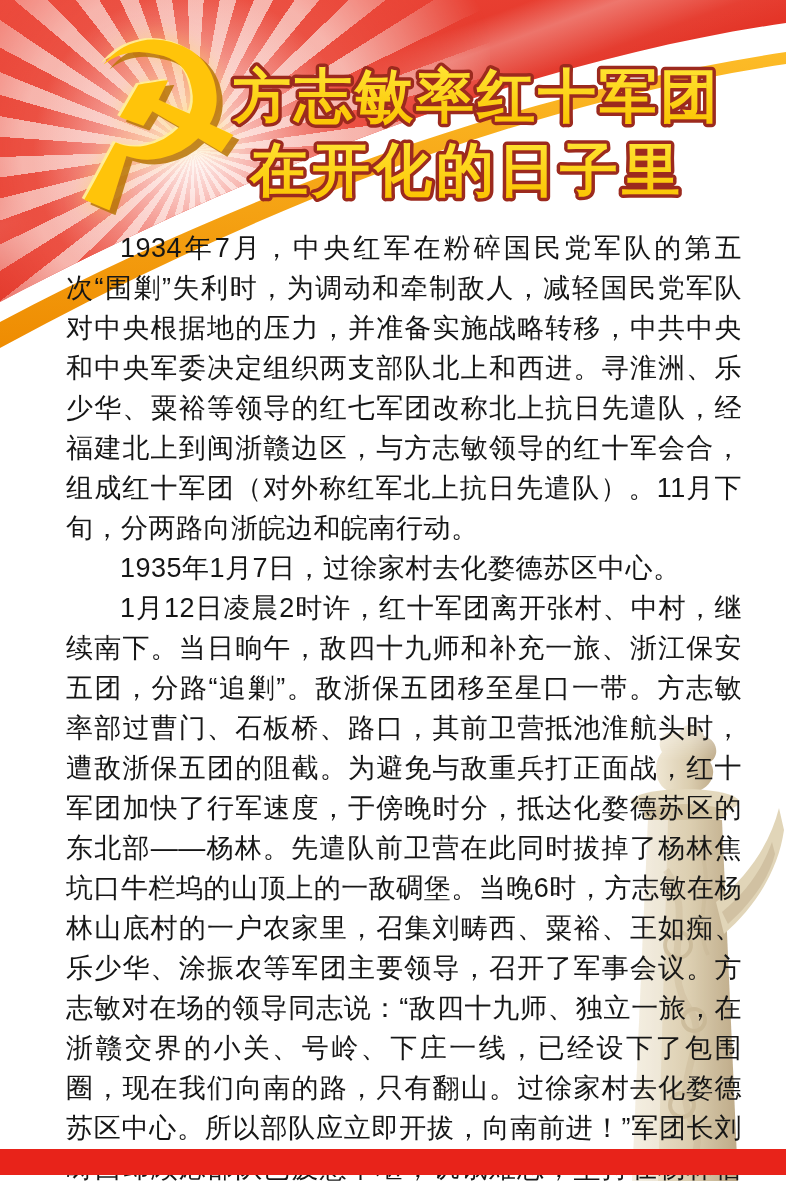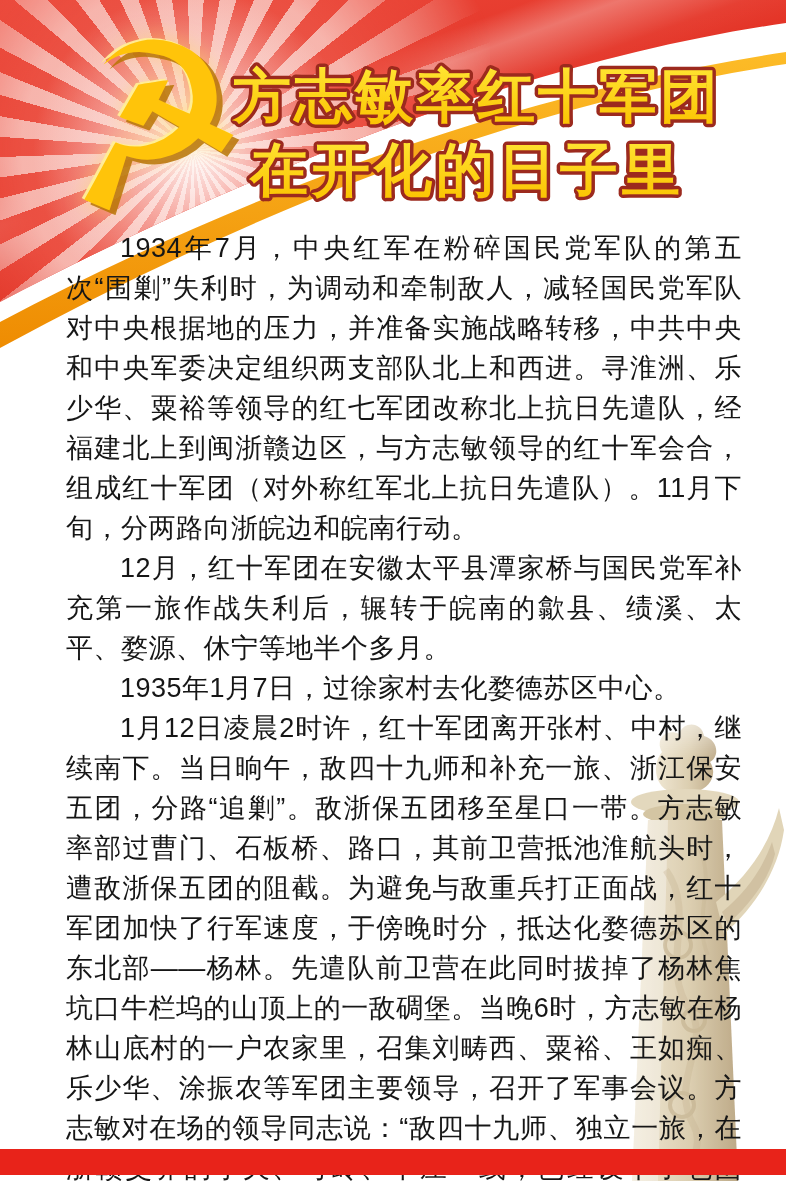--- a/index.html
+++ b/index.html
@@ -101,20 +101,19 @@
         <circle cx="98" cy="330" r="11" stroke-width="4"></circle>
         <circle cx="86" cy="415" r="12" stroke-width="4"></circle>
         <path d="M70,180 C102,225 62,275 94,320 C116,352 72,392 98,436 C108,454 92,472 100,488" stroke-width="7" opacity=".55"></path>
         <path d="M104,160 C120,195 96,230 112,265" stroke-width="4" opacity=".5"></path>
       </g>
     </svg>
   </div>
 
   <div class="bodytext">
     <p>1934年7月，中央红军在粉碎国民党军队的第五次“围剿”失利时，为调动和牵制敌人，减轻国民党军队对中央根据地的压力，并准备实施战略转移，中共中央和中央军委决定组织两支部队北上和西进。寻淮洲、乐少华、粟裕等领导的红七军团改称北上抗日先遣队，经福建北上到闽浙赣边区，与方志敏领导的红十军会合，组成红十军团（对外称红军北上抗日先遣队）。11月下旬，分两路向浙皖边和皖南行动。</p>
-    <p>12月，红十军团在安徽太平县潭家桥与国民党军补充第一旅作战失利后，辗转于皖南的歙县、绩溪、太平、婺源、休宁等地半个多月。</p>
     <p>1935年1月7日，过徐家村去化婺德苏区中心。</p>
     <p>1月12日凌晨2时许，红十军团离开张村、中村，继续南下。当日晌午，敌四十九师和补充一旅、浙江保安五团，分路“追剿”。敌浙保五团移至星口一带。方志敏率部过曹门、石板桥、路口，其前卫营抵池淮航头时，遭敌浙保五团的阻截。为避免与敌重兵打正面战，红十军团加快了行军速度，于傍晚时分，抵达化婺德苏区的东北部——杨林。先遣队前卫营在此同时拔掉了杨林焦坑口牛栏坞的山顶上的一敌碉堡。当晚6时，方志敏在杨林山底村的一户农家里，召集刘畴西、粟裕、王如痴、乐少华、涂振农等军团主要领导，召开了军事会议。方志敏对在场的领导同志说：“敌四十九师、独立一旅，在浙赣交界的小关、号岭、下庄一线，已经设下了包围圈，现在我们向南的路，只有翻山。过徐家村去化婺德苏区中心。所以部队应立即开拔，向南前进！”军团长刘畴西却顾虑部队已疲惫不堪，饥饿难忍，坚持在杨林宿营。方志敏何尝不知指战员们饥寒和疲惫，可战势紧迫，军情危急，如果部队行动稍一迟缓，就可能被敌人包围在开化境内，为此再三强调：部队在杨林只能作歇息，必须连夜行</p>
   </div>
 
   <div class="footer-bar"></div>
 
 </div>
 
 </body></html>

